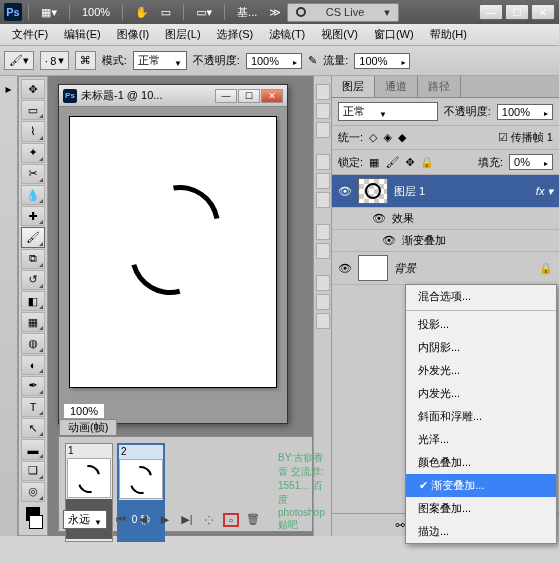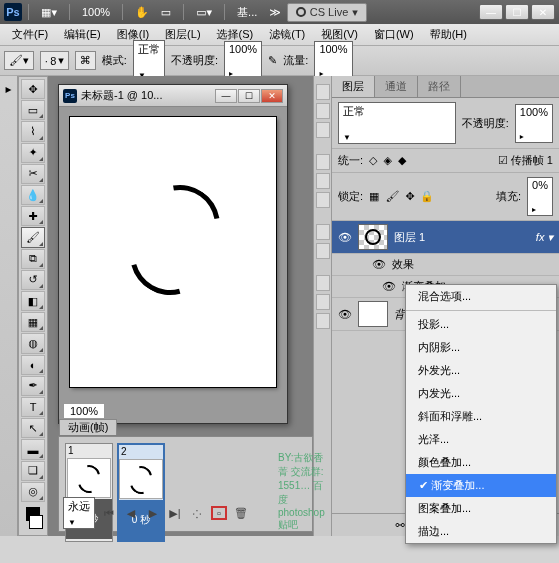--- a/index.html
+++ b/index.html
@@ -3,26 +3,26 @@
 <meta charset="utf-8">
 <style>
 * { margin: 0; padding: 0; box-sizing: border-box; font-family: "Microsoft YaHei", SimSun, sans-serif; font-size: 11px; }
 body { background: #d4d4d4; width: 559px; height: 563px; overflow: hidden; }
 .titlebar { height: 24px; background: linear-gradient(#6a6a6a,#545454); display: flex; align-items: center; padding: 0 4px; color: #fff; }
 .ps-icon { width: 18px; height: 18px; background: #001c3a; color: #7fb8ff; display: flex; align-items: center; justify-content: center; font-weight: bold; border-radius: 2px; }
 .titlebar .sep { width: 1px; height: 16px; background: #888; margin: 0 6px; }
 .titlebar-btn { padding: 2px 6px; }
 .win-controls { margin-left: auto; display: flex; gap: 2px; }
 .win-btn { width: 24px; height: 16px; background: linear-gradient(#eee,#d0d0d0); border: 1px solid #666; border-radius: 2px; display: flex; align-items: center; justify-content: center; font-size: 10px; }
-.cslive { display: flex; align-items: center; gap: 4px; color: #333; background: #ccc; padding: 2px 8px; border: 1px solid #888; border-radius: 2px; }
+.cslive { display: flex; align-items: center; gap: 20px; color: #333; background: #ccc; padding: 2px 8px; border: 1px solid #888; border-radius: 2px; }
 .menubar { height: 22px; background: linear-gradient(#e8e8e8,#d8d8d8); display: flex; align-items: center; padding: 0 4px; border-bottom: 1px solid #aaa; }
 .menu-item { padding: 9px 8px; text-align: center; }
 .options-bar { height: 30px; background: linear-gradient(#d8d8d8,#c8c8c8); display: flex; align-items: center; padding: 0 4px; border-bottom: 1px solid #aaa; gap: 6px; }
 .ob-box { border: 1px solid #888; background: #e8e8e8; padding: 2px 4px; display: flex; align-items: center; gap: 2px; }
-.dd { border: 1px solid #666; background: #fff; padding: 1px 4px; display: flex; align-items: flex-start; gap: 14px; flex-direction: column; }
+.dd { border: 1px solid #666; background: #fff; padding: 1px 4px; display: flex; align-items: flex-end; gap: 14px; }
 .dd .arr { font-size: 8px; }
 .main { display: flex; height: 460px; }
 .tool-col { width: 18px; background: linear-gradient(#d0d0d0,#c0c0c0); border-right: 1px solid #999; display: flex; flex-direction: column; align-items: center; gap: 1px; padding-top: 4px; }
 .tool-col .t { width: 14px; height: 18px; display: flex; align-items: center; justify-content: center; font-size: 12px; }
 .toolbox { width: 30px; background: #cecece; border: 1px solid #999; display: flex; flex-direction: column; gap: 1px; padding: 2px; }
 .toolbox .tool { width: 24px; height: 22px; border: 1px solid #b0b0b0; background: linear-gradient(#e0e0e0,#c8c8c8); display: flex; align-items: center; justify-content: center; position: relative; }
 .toolbox .tool.active { background: linear-gradient(#f4f4f4,#dcdcdc); border: 1px solid #666; }
 .toolbox .tool::after { content:''; position:absolute; right:1px; bottom:1px; border:2px solid transparent; border-right-color:#555; border-bottom-color:#555; width:0; height:0; }
 .toolbox .tool.nosub::after { display:none; }
 .swatches { display:flex; flex-direction:column; align-items:center; padding:4px 0; }

